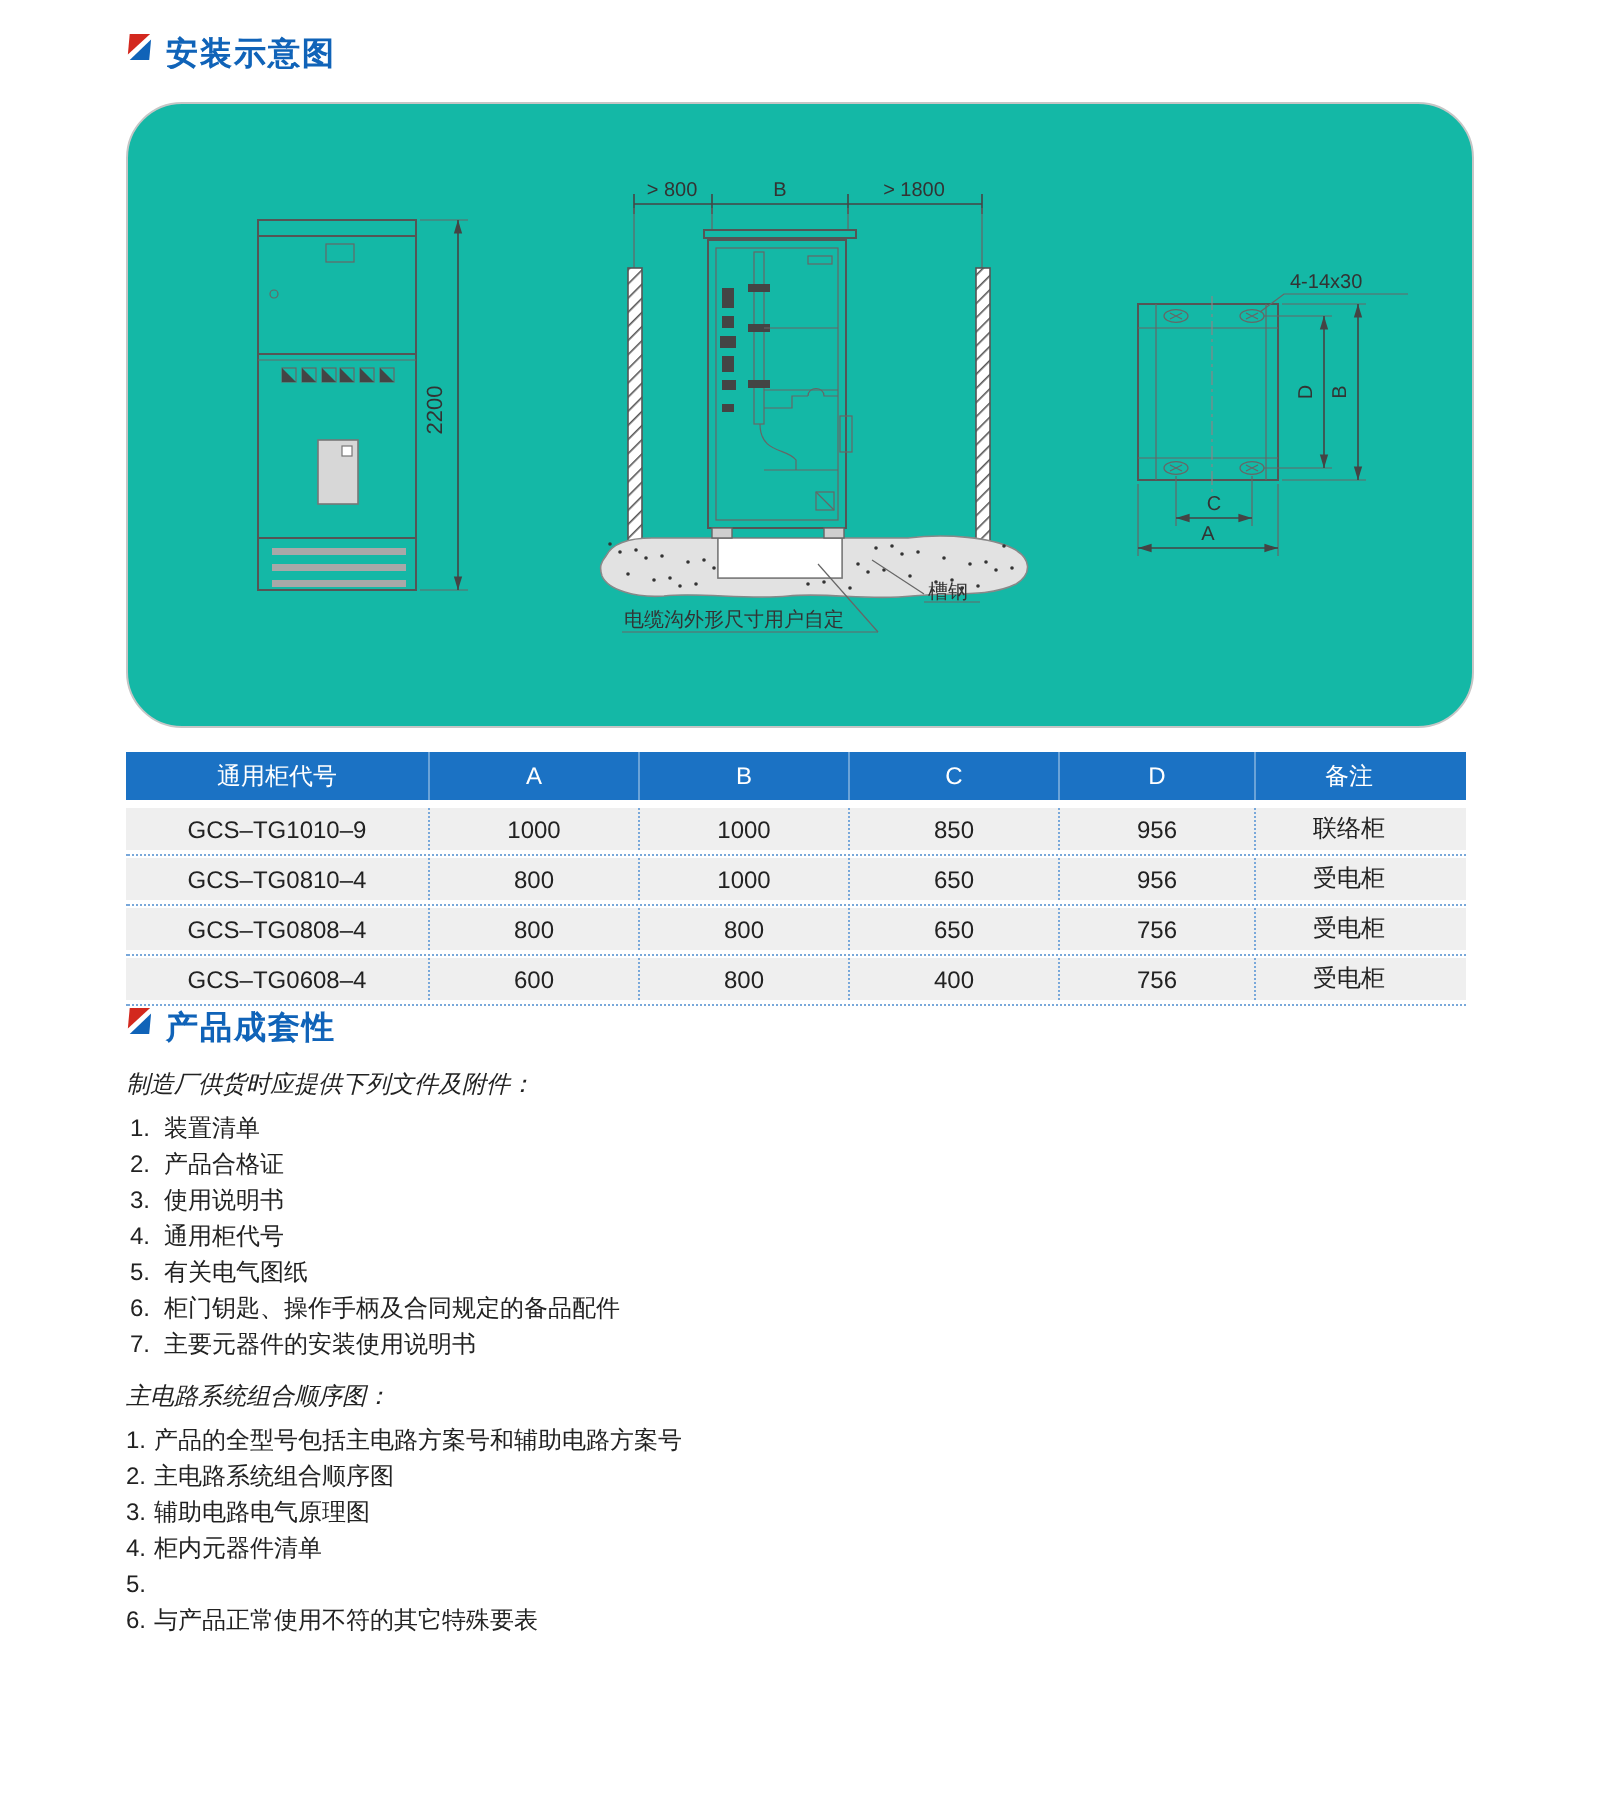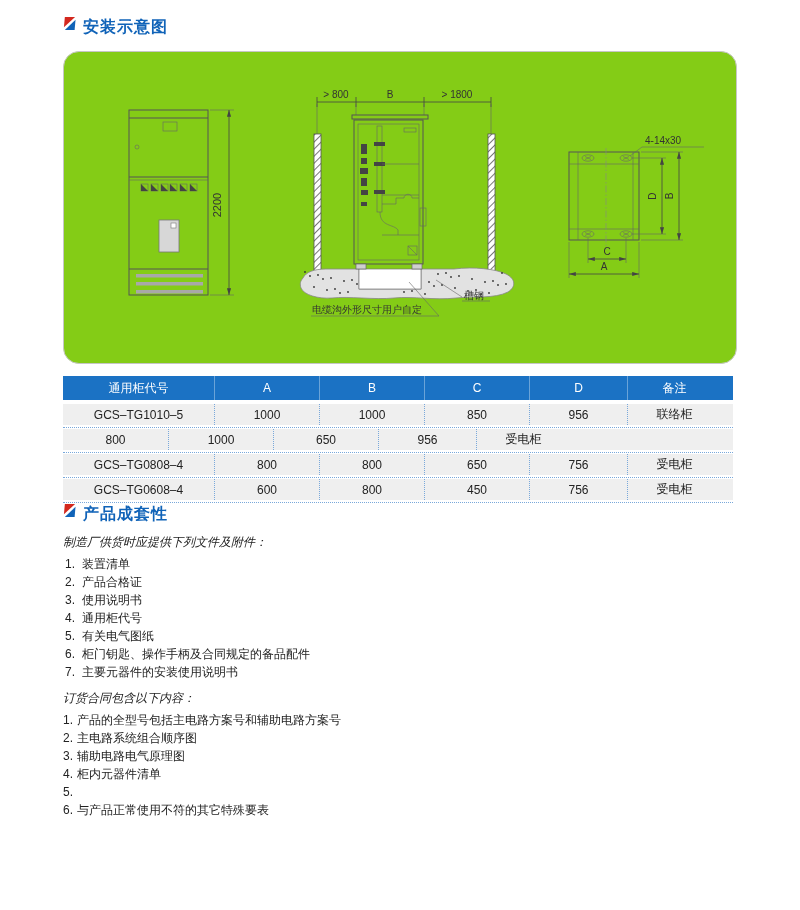--- a/index.html
+++ b/index.html
@@ -14,21 +14,21 @@
   
   .section-head { display:flex; align-items:flex-start; gap:7px; }
   .section-head .title { font-size:16px; font-weight:bold; color:#1063b8; letter-spacing:1px; }
   .head-install { margin-top:17px; }
   .head-complete { }
   .head-order { margin-top:36px; }
 
   
   .panel {
     margin-top:13px; width:674px; height:313px;
-    border:1px solid #c6c6c6; border-radius:16px; background:#84cc16;
+    border:1px solid #c6c6c6; border-radius:28px; background:#14b8a6;
     position:relative; overflow:hidden;
   }
   .panel svg { display:block; }
   .dwg { stroke:#555; fill:none; stroke-width:1; }
   .thin { stroke:#666; fill:none; stroke-width:0.6; }
   .dim  { stroke:#444; fill:none; stroke-width:0.8; }
   .dimtxt { font-size:10px; fill:#333; }
   .dimtxt2 { font-size:11px; fill:#333; }
   .dark { fill:#444; stroke:none; }
 
@@ -296,47 +296,48 @@
     <div class="thead">
       <div class="c c1">通用柜代号</div>
       <div class="c c2">A</div>
       <div class="c c3">B</div>
       <div class="c c4">C</div>
       <div class="c c5">D</div>
       <div class="c c6">备注</div>
     </div>
     <div class="tbody">
       <div class="trow">
-          <div class="c c1">GCS–TG1010–5</div>
+          <div class="c c1">GCS–TG1010–9</div>
           <div class="c c2">1000</div>
           <div class="c c3">1000</div>
           <div class="c c4">850</div>
           <div class="c c5">956</div>
           <div class="c c6">联络柜</div>
         </div>
         <div class="trow">
+          <div class="c c1">GCS–TG0810–4</div>
           <div class="c c2">800</div>
           <div class="c c3">1000</div>
           <div class="c c4">650</div>
           <div class="c c5">956</div>
           <div class="c c6">受电柜</div>
         </div>
         <div class="trow">
           <div class="c c1">GCS–TG0808–4</div>
           <div class="c c2">800</div>
           <div class="c c3">800</div>
           <div class="c c4">650</div>
           <div class="c c5">756</div>
           <div class="c c6">受电柜</div>
         </div>
         <div class="trow">
           <div class="c c1">GCS–TG0608–4</div>
           <div class="c c2">600</div>
           <div class="c c3">800</div>
-          <div class="c c4">450</div>
+          <div class="c c4">400</div>
           <div class="c c5">756</div>
           <div class="c c6">受电柜</div>
         </div>
     </div>
   </div>
 
   <div class="section-head head-complete">
     <svg width="13" height="13" viewBox="0 0 14 14">
       <polygon points="2,0 13,0 1,11" fill="#d3281e"></polygon>
       <polygon points="13.5,3 12.5,14 2,14" fill="#1063b8"></polygon>
@@ -368,21 +369,21 @@
       <div class="li">
         <span class="num">6.</span>
         <span class="txt">柜门钥匙、操作手柄及合同规定的备品配件</span>
       </div>
       <div class="li">
         <span class="num">7.</span>
         <span class="txt">主要元器件的安装使用说明书</span>
       </div>
   </div>
 
-  <div class="intro">订货合同包含以下内容：</div>
+  <div class="intro">主电路系统组合顺序图：</div>
   <div class="num-list list-b">
     <div class="li">
         <span class="num">1.</span>
         <span class="txt">产品的全型号包括主电路方案号和辅助电路方案号</span>
       </div>
       <div class="li">
         <span class="num">2.</span>
         <span class="txt">主电路系统组合顺序图</span>
       </div>
       <div class="li">

